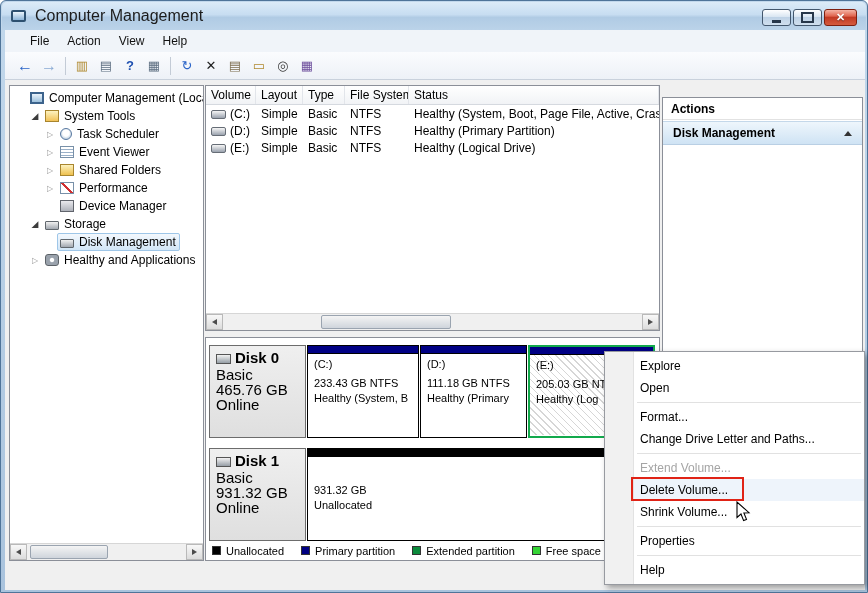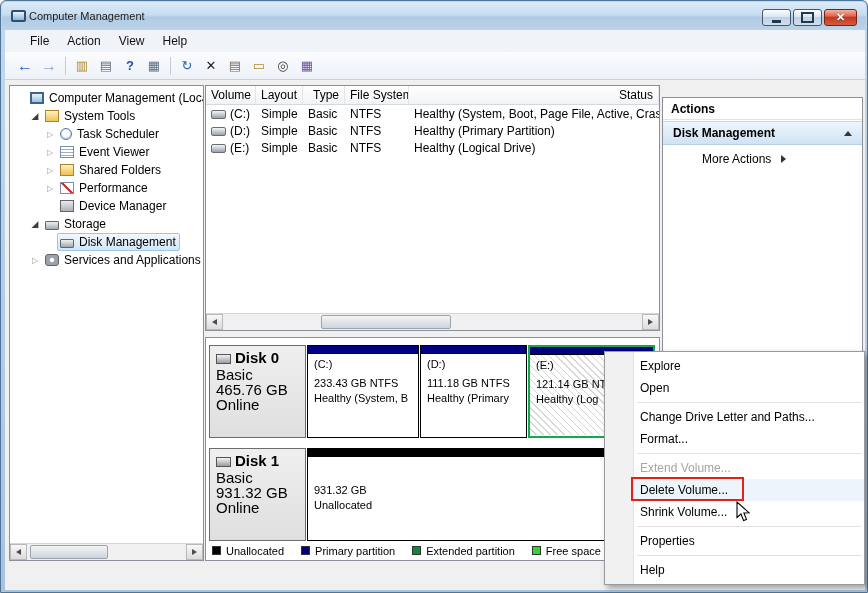--- a/index.html
+++ b/index.html
@@ -5,21 +5,21 @@
   * { margin:0; padding:0; box-sizing:border-box; }
   html,body { width:868px; height:593px; overflow:hidden; }
   body { position:relative; font-family:"Liberation Sans", sans-serif; font-size:12px; color:#000; background:#fff; }
 
   
   .window { position:absolute; inset:0; background:linear-gradient(#c2d8ec,#a9c3dd); border:1px solid #4f7499; border-radius:6px 6px 0 0; }
   .titlebar { position:absolute; left:1px; top:1px; right:1px; height:28px; border-radius:5px 5px 0 0;
               background:linear-gradient(180deg,#dcebf8 0%,#c7ddf1 45%,#b0cbe4 55%,#bbd3e9 100%);
               display:flex; align-items:center; }
   .title-icon { width:15px; height:12px; margin-left:9px; background:linear-gradient(#eaf4fc,#8cb4d8); border:2px solid #2d5070; border-radius:2px; }
-  .title-text { margin-left:3px; font-size:11px; color:#1c1c1c; }
+  .title-text { margin-left:9px; font-size:16px; color:#1c1c1c; }
   .win-buttons { position:absolute; right:9px; top:7px; display:flex; gap:2px; }
   .win-btn { width:29px; height:17px; border:1px solid #43576d; border-radius:3px;
              background:linear-gradient(#fefeff,#d9e6f2 45%,#bed2e6 50%,#d0dfee);
              display:flex; align-items:center; justify-content:center; }
   .wb-min::before { content:""; display:block; width:9px; height:3px; background:#27374a; margin-top:7px; }
   .wb-max::before { content:""; display:block; width:9px; height:7px; border:2px solid #27374a; }
   .wb-close { width:33px; background:linear-gradient(#f4b3a4,#e06650 40%,#c23a24 50%,#d55b3e); border-color:#7e2010; color:#fff; font-weight:bold; font-size:11px; text-shadow:0 1px 1px rgba(0,0,0,.4); }
 
   
   .menubar { position:absolute; left:4px; top:29px; width:860px; height:22px; background:#f0f4f9; display:flex; align-items:center; padding-left:16px; }
@@ -56,21 +56,21 @@
   
   .hscroll { position:absolute; left:0; right:0; bottom:0; height:17px; background:#f0f0f0; border-top:1px solid #d6d6d6; display:flex; }
   .sb-btn { width:17px; height:100%; background:linear-gradient(#f8f8f8,#dcdcdc); border:1px solid #b9b9b9; display:flex; align-items:center; justify-content:center; }
   .sb-btn.l::before { content:""; border-style:solid; border-width:3px 5px 3px 0; border-color:transparent #4c4c4c transparent transparent; }
   .sb-btn.r::before { content:""; border-style:solid; border-width:3px 0 3px 5px; border-color:transparent transparent transparent #4c4c4c; }
   .sb-track { flex:1; position:relative; }
   .sb-thumb { position:absolute; top:1px; bottom:1px; background:linear-gradient(#f4f4f4,#cfd5dc); border:1px solid #9aa4b0; border-radius:2px; }
 
   
   .list-box { left:204px; top:84px; width:455px; height:246px; }
-  .vl-header { display:flex; height:19px; background:linear-gradient(#ffffff,#f1f3f6); border-bottom:1px solid #d5d9df;text-align:right; }
+  .vl-header { display:flex; height:19px; background:linear-gradient(#ffffff,#f1f3f6); border-bottom:1px solid #d5d9df; }
   .vl-h { padding:2px 5px; font-size:12px; border-right:1px solid #e2e5ea; white-space:nowrap; overflow:hidden; }
   .vl-h.grow, .vl-c.grow { flex:1; }
   .vl-row { display:flex; height:17px; align-items:center; white-space:nowrap; }
   .vl-c { padding:0 5px; overflow:hidden; flex:none; }
   .vol-ic { display:inline-block; width:15px; height:9px; background:linear-gradient(#f6f6f6,#9aa2ae); border:1px solid #666d76; border-radius:2px; margin-right:4px; vertical-align:-1px; }
 
   
   .graph-box { left:204px; top:336px; width:455px; height:224px; overflow:hidden; }
   .graph-view { padding:7px 3px 0 3px; }
   .disk-row { display:flex; gap:1px; height:93px; margin-bottom:10px; }
@@ -216,21 +216,21 @@
           <span class="twisty" data-name="twisty-spacer"></span>
           <span class="label-wrap sel" data-name="tree-item-content">
             <span class="ic ic-disk-management" data-name="disk-management-icon"></span>
             <span class="tree-label" data-name="tree-item-label">Disk Management</span>
           </span>
         </div>
         <div class="tree-item" data-name="tree-item-services-and-applications" style="padding-left: 18px;">
           <span class="twisty" data-name="expand-twisty-icon">▷</span>
           <span class="label-wrap" data-name="tree-item-content">
             <span class="ic ic-services" data-name="services-icon"></span>
-            <span class="tree-label" data-name="tree-item-label">Services and Applications</span>
+            <span class="tree-label" data-name="tree-item-label">Healthy and Applications</span>
           </span>
         </div>
       </div>
     <div class="hscroll" data-name="tree-horizontal-scrollbar">
       <div class="sb-btn l" data-name="scroll-left-button"></div>
       <div class="sb-track" data-name="scrollbar-track">
         <div class="sb-thumb" style="left:3px;width:78px;" data-name="scrollbar-thumb"></div>
       </div>
       <div class="sb-btn r" data-name="scroll-right-button"></div>
     </div>
@@ -299,21 +299,21 @@
               <div class="pbody" data-name="partition-body">
                 <div class="pname" data-name="partition-name-label">(D:)</div>
                 <div data-name="partition-size-label">111.18 GB NTFS</div>
                 <div data-name="partition-status-label">Healthy (Primary</div>
               </div>
             </div>
             <div class="part logical-selected" data-name="partition-e" style="width: 127px;">
               <div class="strip" data-name="partition-color-strip"></div>
               <div class="pbody" data-name="partition-body">
                 <div class="pname" data-name="partition-name-label">(E:)</div>
-                <div data-name="partition-size-label">121.14 GB NT</div>
+                <div data-name="partition-size-label">205.03 GB NT</div>
                 <div data-name="partition-status-label">Healthy (Log</div>
               </div>
             </div>
           </div>
         </div>
         <div class="disk-row" data-name="disk-row-disk-1">
           <div class="disk-hdr" data-name="disk-header-disk-1">
             <div class="disk-name" data-name="disk-name-line"><span class="disk-ic" data-name="disk-drive-icon"></span><span data-name="disk-name-label">Disk 1</span></div>
             <div class="disk-line" data-name="disk-type-label">Basic</div>
             <div class="disk-line" data-name="disk-size-label">931.32 GB</div>
@@ -353,32 +353,28 @@
         </div>
       </div>
   </div>
 
   <div class="panel actions-panel" data-name="actions-pane">
     <div class="ap-title" data-name="actions-pane-title">Actions</div>
     <div class="ap-group" data-name="actions-group-disk-management">
       <span data-name="actions-group-label">Disk Management</span>
       <span class="ap-chev" data-name="collapse-chevron-icon"></span>
     </div>
-    <div class="ap-more" data-name="more-actions-button">
-      <span data-name="more-actions-label">More Actions</span>
-      <span class="ap-more-arrow" data-name="more-actions-arrow-icon"></span>
-    </div>
   </div>
 
   <div class="context-menu" data-name="context-menu">
       <div class="ctx-item" data-name="context-menu-item-explore"><span data-name="menu-item-label">Explore</span></div>
       <div class="ctx-item" data-name="context-menu-item-open"><span data-name="menu-item-label">Open</span></div>
       <div class="ctx-sep" data-name="menu-separator"></div>
+      <div class="ctx-item" data-name="context-menu-item-format"><span data-name="menu-item-label">Format...</span></div>
       <div class="ctx-item" data-name="context-menu-item-change-drive-letter-and-paths"><span data-name="menu-item-label">Change Drive Letter and Paths...</span></div>
-      <div class="ctx-item" data-name="context-menu-item-format"><span data-name="menu-item-label">Format...</span></div>
       <div class="ctx-sep" data-name="menu-separator"></div>
       <div class="ctx-item disabled" data-name="context-menu-item-extend-volume"><span data-name="menu-item-label">Extend Volume...</span></div>
       <div class="ctx-item hl" data-name="context-menu-item-delete-volume"><span data-name="menu-item-label">Delete Volume...</span><div class="red-box" data-name="annotation-red-box"></div></div>
       <div class="ctx-item" data-name="context-menu-item-shrink-volume"><span data-name="menu-item-label">Shrink Volume...</span></div>
       <div class="ctx-sep" data-name="menu-separator"></div>
       <div class="ctx-item" data-name="context-menu-item-properties"><span data-name="menu-item-label">Properties</span></div>
       <div class="ctx-sep" data-name="menu-separator"></div>
       <div class="ctx-item" data-name="context-menu-item-help"><span data-name="menu-item-label">Help</span></div>
     </div>
 

